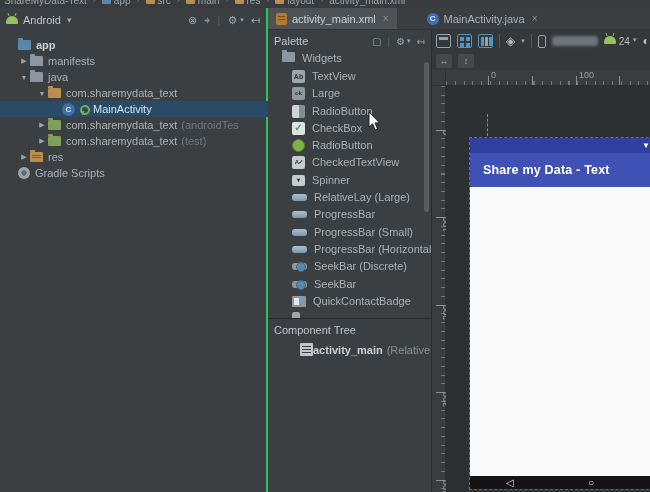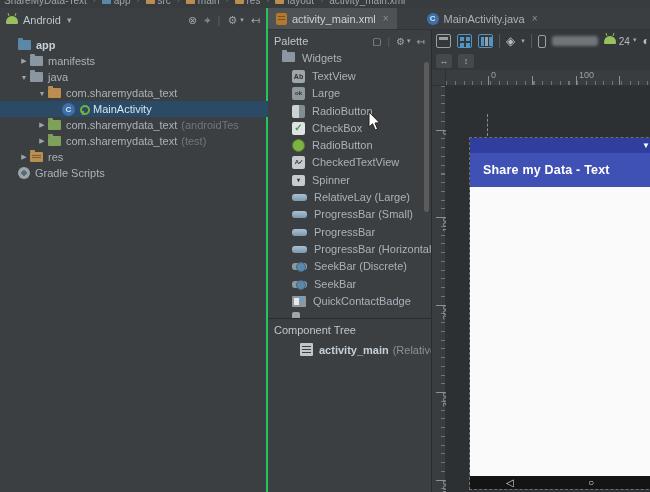--- a/index.html
+++ b/index.html
@@ -96,21 +96,21 @@
   .ic-contact::before { content:""; position:absolute; left:2px; top:2px; width:5px; height:7px; background:#e7eaeb; }
   .ic-contact::after { content:""; position:absolute; right:2px; top:2px; width:4px; height:3px; background:#62a0d8; }
 
   
   .comptree { position:absolute; left:268px; top:318px; width:164px; height:174px; background:#3c3f41; border-top:1px solid #2b2b2b; border-right:1px solid #2b2b2b; }
   .cthead { height:22px; display:flex; align-items:center; padding:0 6px; color:#bcc6ce; }
   .ctrow { display:flex; align-items:center; height:17px; padding-left:32px; white-space:nowrap; overflow:hidden; }
   .ic-layout { width:13px; height:13px; background:#c0c6c9; border-radius:1px; position:relative; flex:0 0 13px; }
   .ic-layout::after { content:""; position:absolute; left:2px; right:2px; top:3px; height:7px;
                       background:repeating-linear-gradient(to bottom,#3c3f41 0 1px,transparent 1px 3px); }
-  .ctname { margin-left:6px; color:#c6d0d8; font-weight:bold; }
+  .ctname { color:#c6d0d8; font-weight:bold; }
   .ctsuffix { margin-left:4px; color:#8a9196; }
 
   
   .design { position:absolute; left:432px; top:30px; width:218px; height:462px; background:#35383a; }
   .dtool1 { position:absolute; left:0; top:0; width:218px; height:22px; display:flex; align-items:center; gap:6px; padding-left:4px; }
   .tico { width:15px; height:14px; border:1px solid #9aa0a3; border-radius:2px; position:relative; }
   .tico.struct::after { content:""; position:absolute; left:2px; right:2px; top:2px; height:3px; background:#9aa0a3; }
   .tico.grid { border-color:#5394c6; background:
       linear-gradient(#5394c6,#5394c6) 2px 2px/4px 4px no-repeat,
       linear-gradient(#5394c6,#5394c6) 8px 2px/4px 4px no-repeat,
@@ -322,25 +322,25 @@
       <div class="pitem">
           <span class="wic ic-spinner"></span>
           <span class="plabel">Spinner</span>
         </div>
       <div class="pitem">
           <span class="ic-progress"></span>
           <span class="plabel">RelativeLay (Large)</span>
         </div>
       <div class="pitem">
           <span class="ic-progress"></span>
+          <span class="plabel">ProgressBar</span>
+        </div>
+      <div class="pitem">
+          <span class="ic-progress"></span>
           <span class="plabel">ProgressBar (Small)</span>
-        </div>
-      <div class="pitem">
-          <span class="ic-progress"></span>
-          <span class="plabel">ProgressBar</span>
         </div>
       <div class="pitem">
           <span class="ic-progress"></span>
           <span class="plabel">ProgressBar (Horizontal)</span>
         </div>
       <div class="pitem">
           <span class="ic-seekbar"></span>
           <span class="plabel">SeekBar (Discrete)</span>
         </div>
       <div class="pitem">

